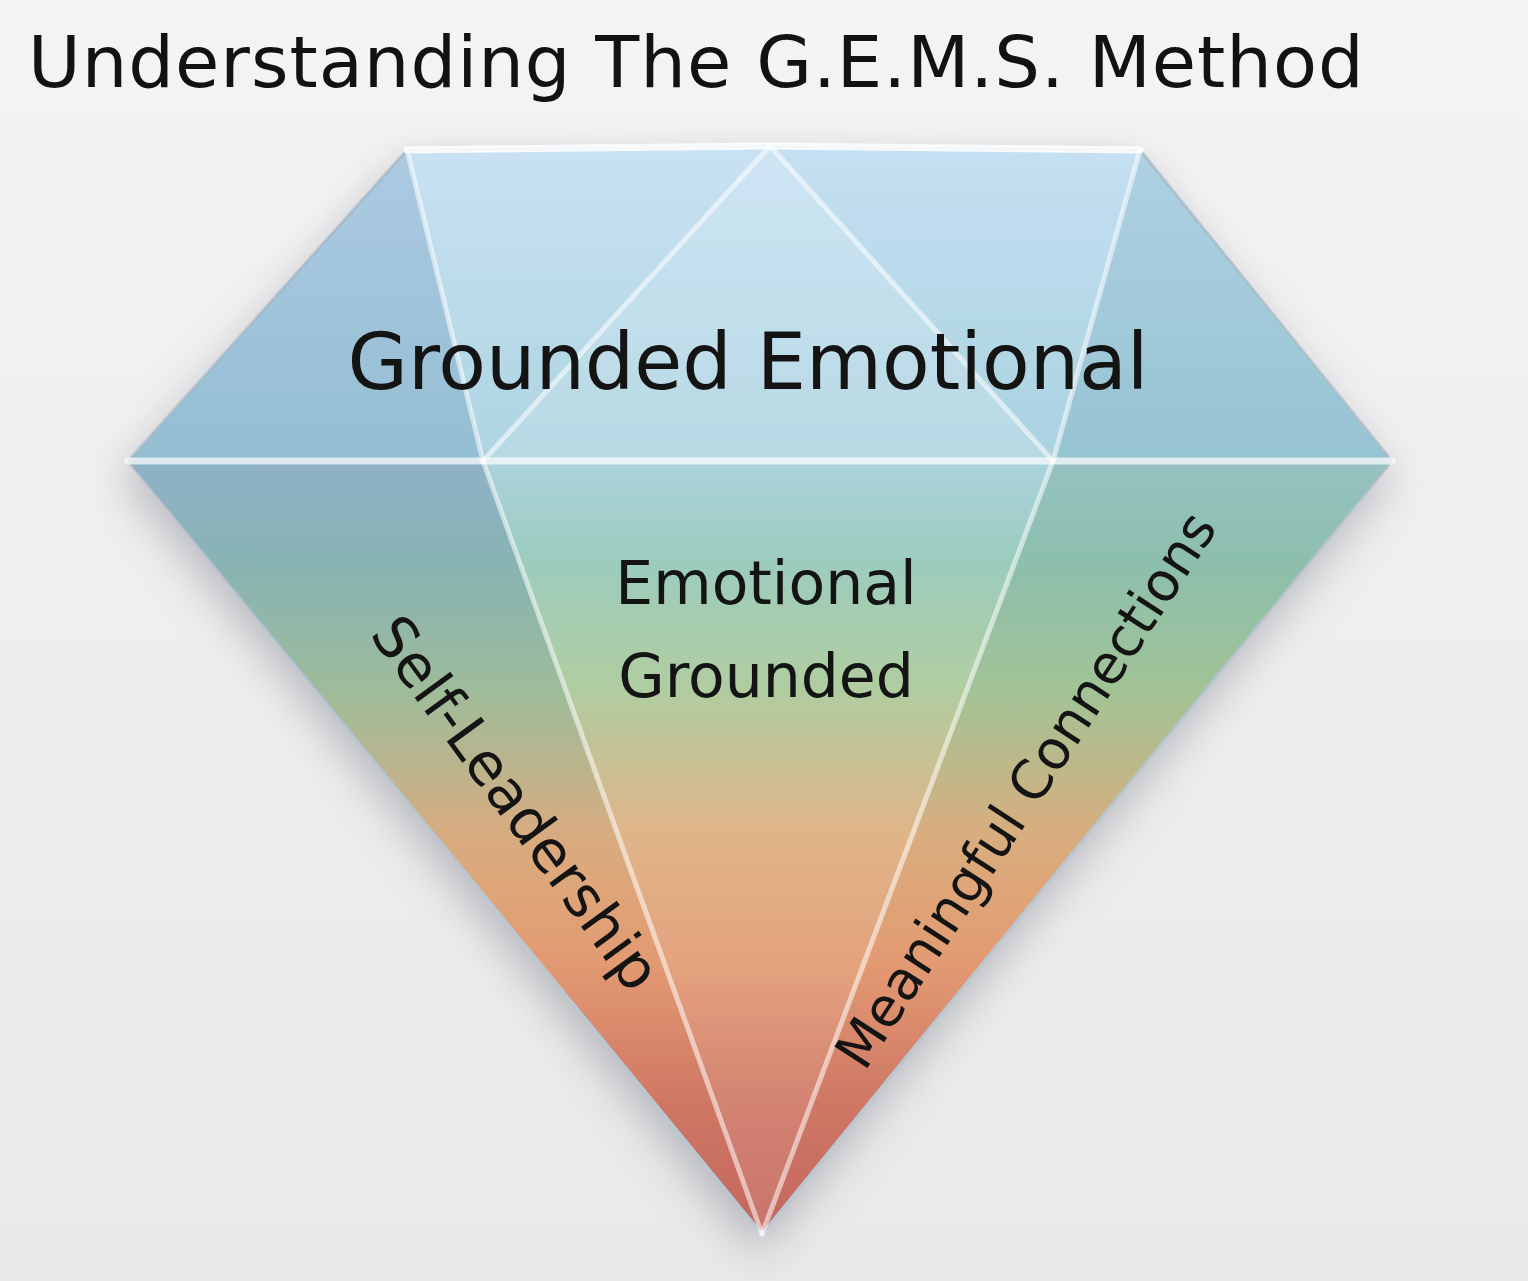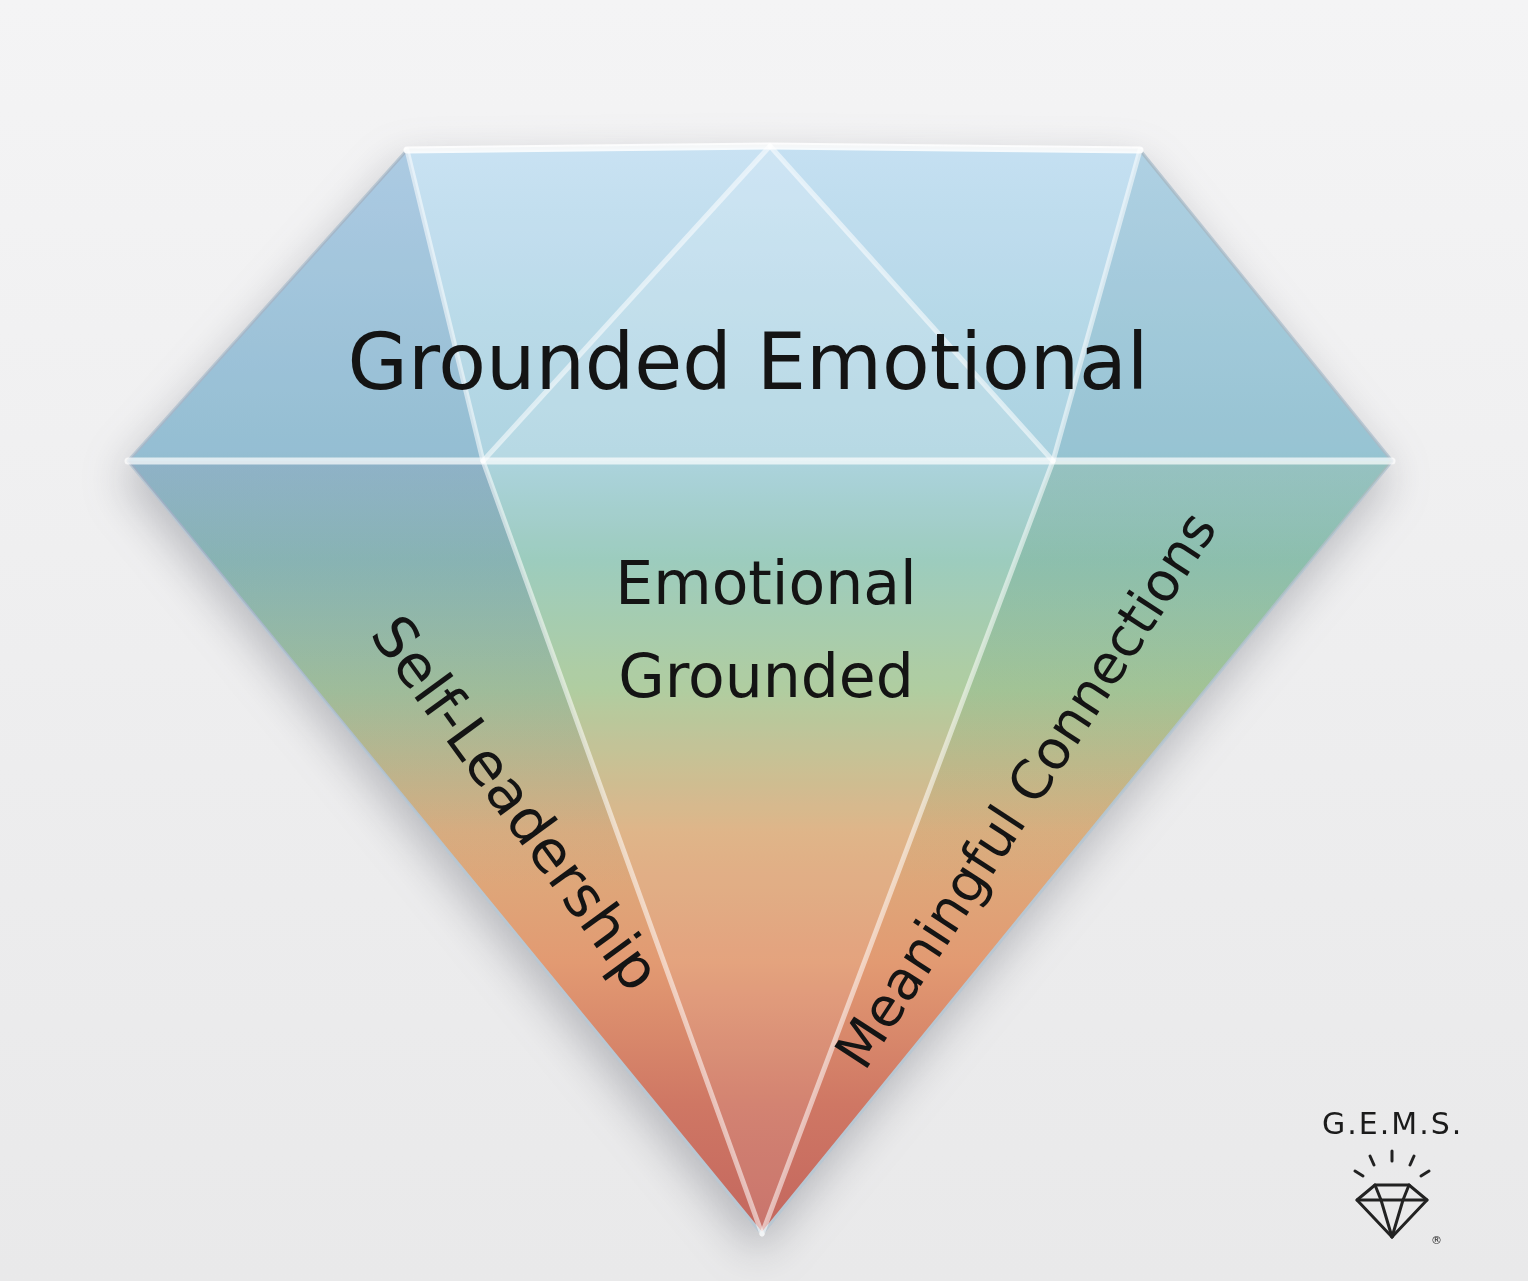--- a/index.html
+++ b/index.html
@@ -86,20 +86,21 @@
     bottom: 2px;
     font-size: 11px;
     color: #2a2a2a;
   }
 </style>
 </head>
 <body>
 
 <div class="canvas">
 
+  <h1 class="title">Understanding The G.E.M.S. Method</h1>
 
   <svg class="gem" width="1528" height="1281" viewBox="0 0 1528 1281" aria-hidden="true">
     <defs>
       <linearGradient id="gemBody" x1="0" y1="145" x2="0" y2="1235" gradientUnits="userSpaceOnUse">
         <stop offset="0" stop-color="#c3dff2"></stop>
         <stop offset="0.28" stop-color="#a6d0de"></stop>
         <stop offset="0.38" stop-color="#93c7b8"></stop>
         <stop offset="0.50" stop-color="#a9c897"></stop>
         <stop offset="0.63" stop-color="#dcae7e"></stop>
         <stop offset="0.75" stop-color="#e29a72"></stop>
@@ -147,38 +148,14 @@
   </svg>
 
   <div class="label label-grounded">Grounded Emotional</div>
 
   <div class="label label-selflead">Self-Leadership</div>
 
   <div class="label label-emotional">Emotional Grounded</div>
 
   <div class="label label-meaningful">Meaningful Connections</div>
 
-  <div class="logo">
-    <div class="logo-text">G.E.M.S.</div>
-    <span class="logo-icon-wrap">
-      <svg width="112" height="100" viewBox="0 0 112 100" aria-hidden="true">
-        <g stroke="#222222" stroke-width="3" fill="none" stroke-linecap="round" stroke-linejoin="round">
-
-          <path d="M56,6 L56,16"></path>
-          <path d="M34,11 L38,20"></path>
-          <path d="M78,11 L74,20"></path>
-          <path d="M19,26 L27,31"></path>
-          <path d="M93,26 L85,31"></path>
-
-          <path d="M39,40 L73,40 L91,55 L56,92 L21,55 Z"></path>
-
-          <path d="M21,55 L91,55"></path>
-          <path d="M39,40 L45,55"></path>
-          <path d="M73,40 L67,55"></path>
-          <path d="M45,55 L56,92"></path>
-          <path d="M67,55 L56,92"></path>
-        </g>
-      </svg>
-      <span class="registered">®</span>
-    </span>
-  </div>
 
 </div>
 
 </body></html>

